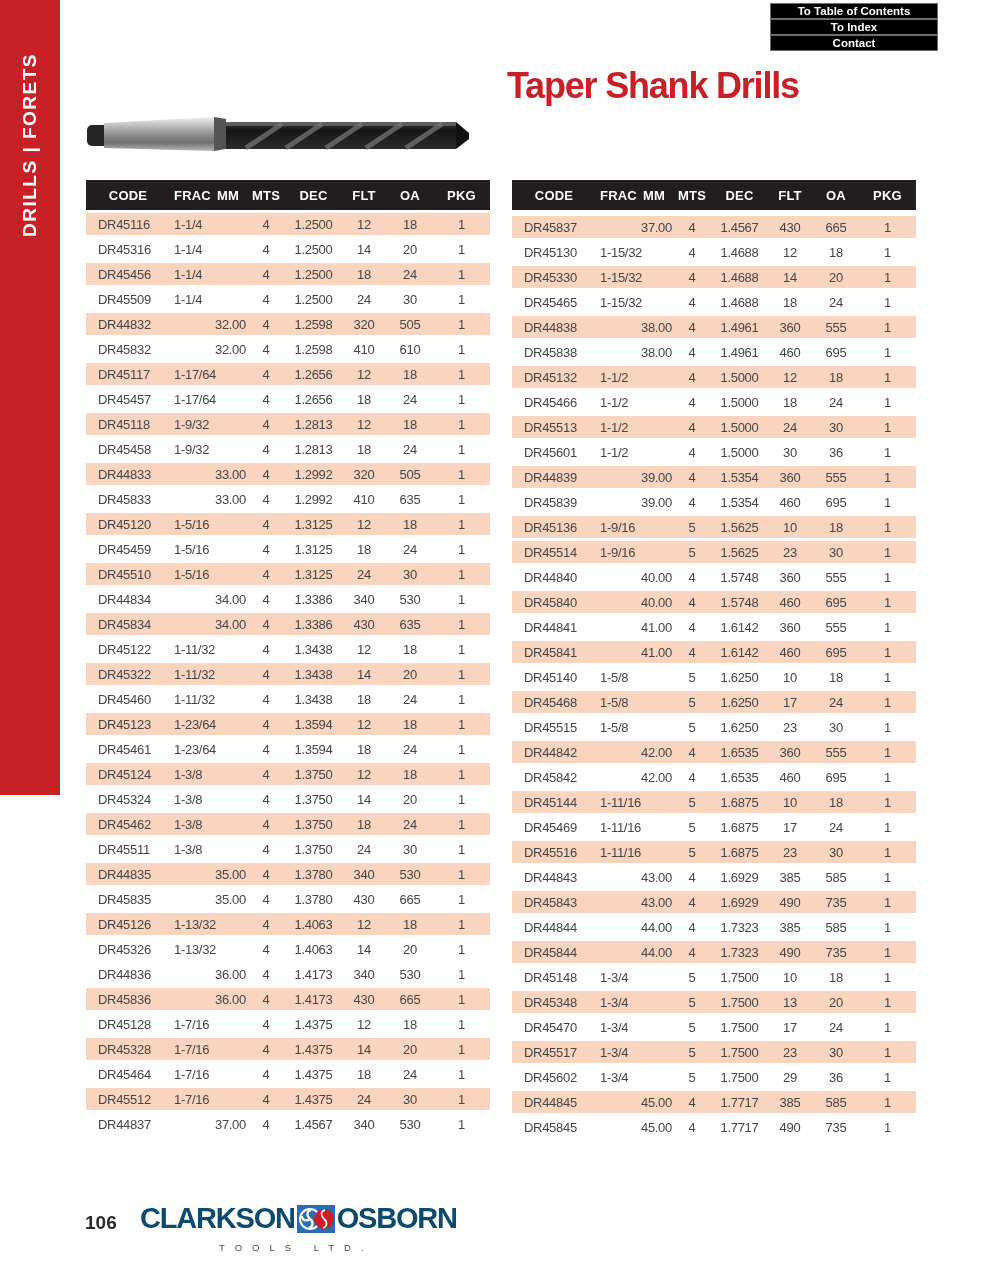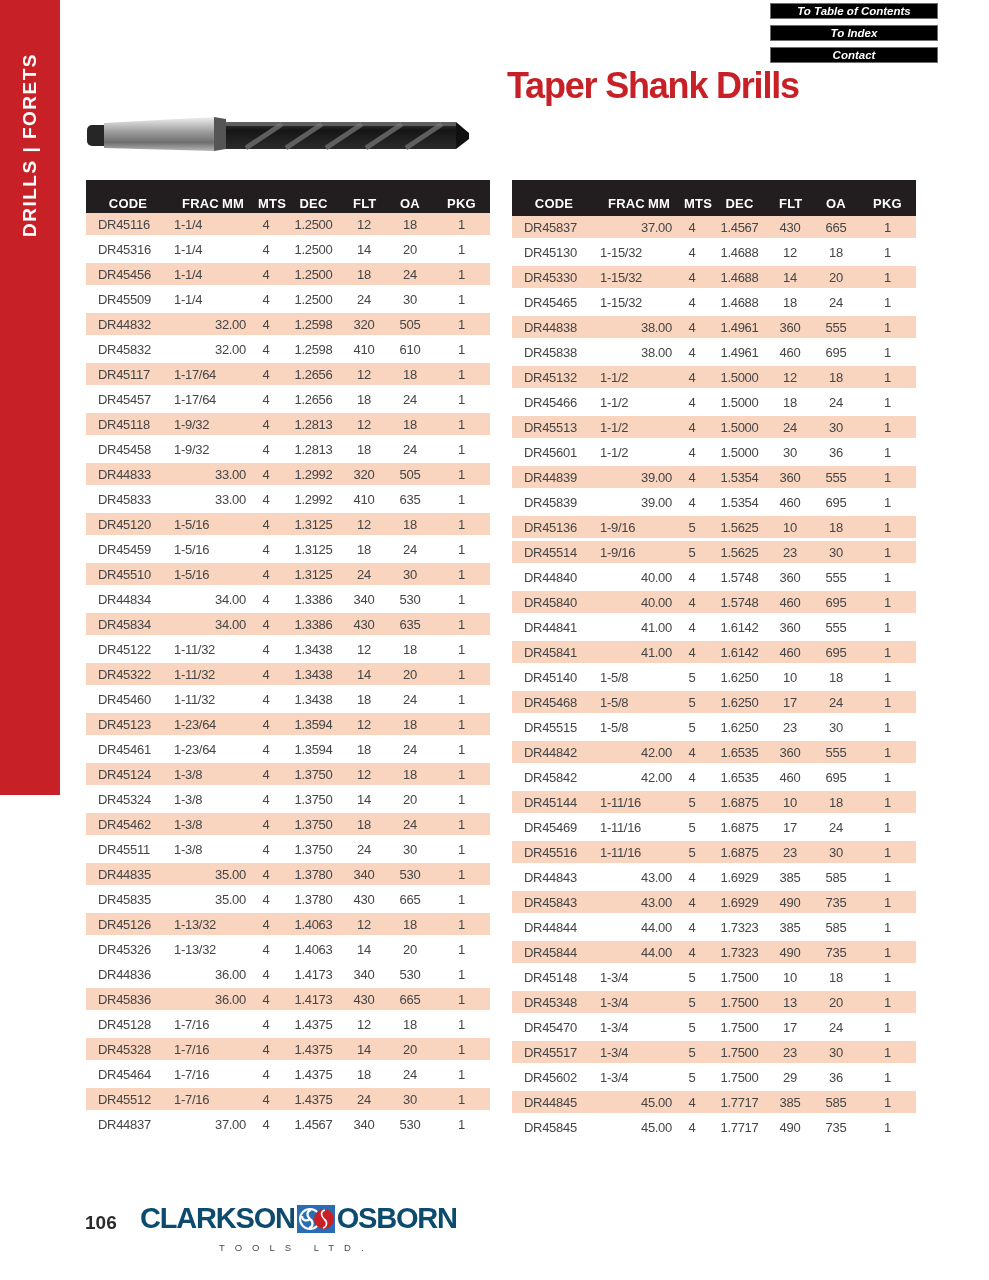--- a/index.html
+++ b/index.html
@@ -7,41 +7,41 @@
         font-family:"Liberation Sans","DejaVu Sans",sans-serif;}
 
   
   .side-tab{position:absolute;left:0;top:0;width:60px;height:795px;background:#c72127;}
   .side-tab-label{position:absolute;left:0;top:40px;width:60px;height:210px;
         display:flex;align-items:center;justify-content:center;
         writing-mode:vertical-rl;transform:rotate(180deg);
         color:#fff;font-weight:bold;font-size:19px;letter-spacing:1.5px;white-space:nowrap;}
 
   
-  .nav-stack{position:absolute;left:770px;top:3px;width:168px;display:flex;flex-direction:column;gap:6px;font-style:italic;}
+  .nav-stack{position:absolute;left:770px;top:3px;width:168px;display:flex;flex-direction:column;gap:0;}
   .nav-btn{box-sizing:border-box;height:16px;line-height:14px;background:#000;color:#fff;
         border:1px solid #6e6e6e;font-size:11.5px;font-weight:bold;text-align:center;cursor:pointer;}
 
   
   .title-block{position:absolute;left:507px;top:66px;color:#c72127;font-weight:bold;
         font-size:36px;letter-spacing:-1.2px;line-height:40px;white-space:nowrap;}
 
   
   .drill-photo{position:absolute;left:86px;top:100px;width:384px;height:68px;}
 
   
   .tbl{position:absolute;border-collapse:collapse;table-layout:fixed;width:404px;}
   .tbl-head-left{left:86px;top:180px;}
   .tbl-body-left{left:86px;top:213px;}
   .tbl-head-right{left:512px;top:180px;}
   .tbl-body-right{left:512px;top:216px;}
   col.c1{width:84px;} col.c2{width:40px;} col.c3{width:36px;} col.c4{width:40px;}
   col.c5{width:55px;} col.c6{width:46px;} col.c7{width:46px;} col.c8{width:57px;}
   .tbl th{background:#221e1f;color:#fff;font-size:13px;font-weight:bold;height:22px;
-        padding:12px;text-align:center;letter-spacing:0.2px;}
+        padding:4px;text-align:center;letter-spacing:0.2px;}
   .tbl th:first-child{text-align:center;}
   .tbl td{height:22px;border-bottom:3px solid #fff;padding:0;font-size:13px;color:#454545;
         letter-spacing:-0.3px;white-space:nowrap;vertical-align:middle;}
   .tbl tr.odd td{background:#f9d5c0;}
   .tbl tr.even td{background:#fff;}
   td.c-code{text-align:left;padding-left:12px;}
   td.c-frac{text-align:left;padding-left:4px;}
   td.c-mm{text-align:right;}
   td.c-mts,td.c-dec,td.c-flt,td.c-oa,td.c-pkg{text-align:center;}
 

